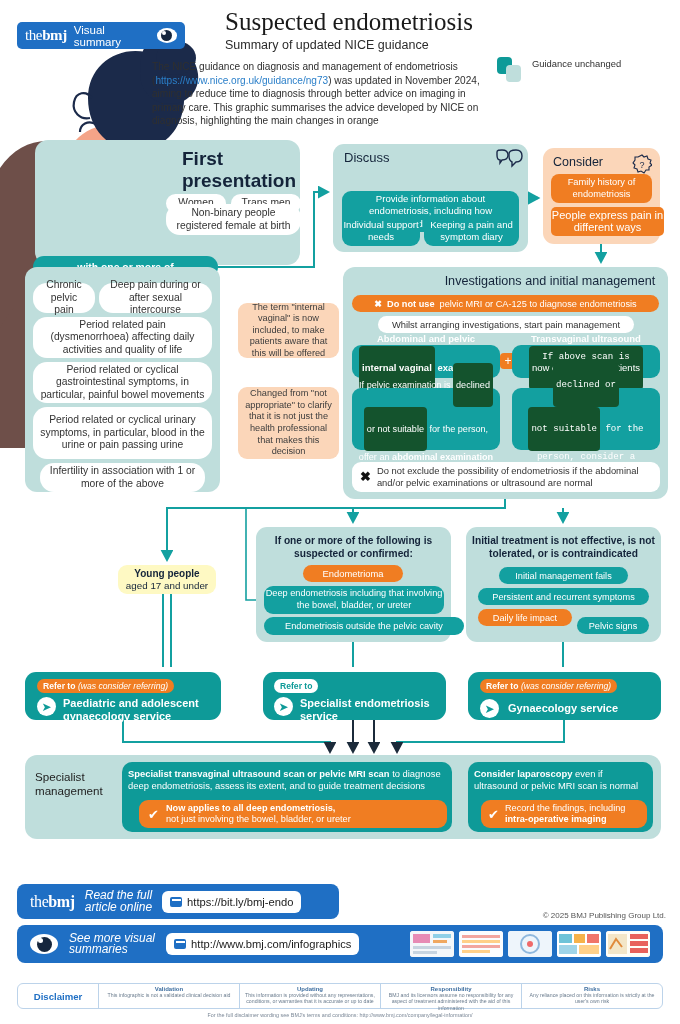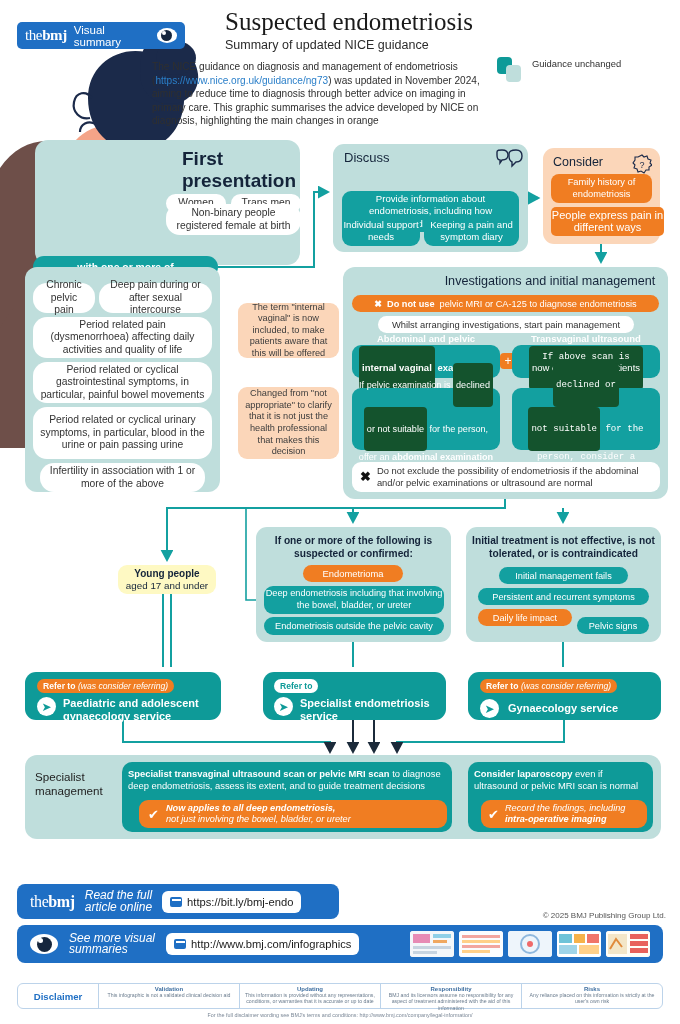--- a/index.html
+++ b/index.html
@@ -149,21 +149,21 @@
         border-radius:9px; font-size:9.8px; line-height:11.8px; color:#14243a; text-align:center;
         display:flex; flex-direction:column; align-items:center; justify-content:center; }
   .young b { font-size:10px; }
 
   .mid-card { position:absolute; left:256px; top:527px; width:195px; height:115px; background:#bfdedc; border-radius:11px; }
   .mid-title { position:absolute; left:256px; top:535px; width:195px; text-align:center; font-size:10.2px; font-weight:bold; color:#14243a; line-height:12.6px; }
   .m1 { position:absolute; left:303px; top:565px; width:100px; height:17px; background:#f07d22; color:#fff;
         border-radius:9px; font-size:9.4px; display:flex; align-items:center; justify-content:center; }
   .m2 { position:absolute; left:264px; top:586px; width:180px; height:28px; background:#13a0a0; color:#fff;
         border-radius:9px; font-size:9.2px; line-height:11.6px; display:flex; align-items:center; justify-content:center; text-align:center; }
-  .m3 { position:absolute; left:264px; top:617px; width:180px; height:18px; background:#13a0a0; color:#fff;
+  .m3 { position:absolute; left:264px; top:617px; width:200px; height:18px; background:#13a0a0; color:#fff;
         border-radius:9px; font-size:9.2px; display:flex; align-items:center; justify-content:center; }
 
   .trt-card { position:absolute; left:466px; top:527px; width:195px; height:115px; background:#bfdedc; border-radius:11px; }
   .trt-title { position:absolute; left:466px; top:535px; width:195px; text-align:center; font-size:10.2px; font-weight:bold; color:#14243a; line-height:12.6px; }
   .t1 { position:absolute; left:499px; top:567px; width:129px; height:17px; background:#13a0a0; color:#fff;
         border-radius:9px; font-size:9.2px; display:flex; align-items:center; justify-content:center; }
   .t2 { position:absolute; left:478px; top:588px; width:171px; height:17px; background:#13a0a0; color:#fff;
         border-radius:9px; font-size:9.2px; display:flex; align-items:center; justify-content:center; }
   .t3 { position:absolute; left:478px; top:609px; width:94px; height:17px; background:#f07d22; color:#fff;
         border-radius:9px; font-size:9.2px; display:flex; align-items:center; justify-content:center; }
@@ -186,21 +186,21 @@
   .refer-label { position:absolute; color:#fff; font-size:11px; font-weight:bold; line-height:13px; }
 
   
   .sm-card { position:absolute; left:25px; top:755px; width:636px; height:84px; background:#bfdedc; border-radius:12px; }
   .sm-label { position:absolute; left:35px; top:770px; width:85px; font-size:11.6px; color:#222; line-height:14px; }
   .sm-main { position:absolute; left:122px; top:762px; width:330px; height:70px; background:#0e9a98; border-radius:10px; }
   .sm-main-txt { position:absolute; left:128px; top:768px; width:318px; font-size:9.4px; line-height:12px; color:#fff; }
   .sm-main-txt b { font-weight:bold; }
   .sm-orange { position:absolute; left:139px; top:800px; width:308px; height:28px; background:#f07d22;
         border-radius:9px; display:flex; align-items:center; gap:7px; padding:0 9px; }
-  .sm-orange-txt { font-size:9.2px; line-height:11.4px; color:#fff;font-style:italic; }
+  .sm-orange-txt { font-size:9.2px; line-height:11.4px; color:#fff; }
   .sm-right { position:absolute; left:468px; top:762px; width:185px; height:70px; background:#0e9a98; border-radius:10px; }
   .sm-right-txt { position:absolute; left:474px; top:768px; width:174px; font-size:9.4px; line-height:12px; color:#fff; }
   .sm-right-orange { position:absolute; left:481px; top:800px; width:166px; height:28px; background:#f07d22;
         border-radius:9px; display:flex; align-items:center; gap:6px; padding:0 7px; }
 
   
   .ft1 { position:absolute; left:17px; top:884px; width:322px; height:35px; background:#1f6fc4; border-radius:8px;
          display:flex; align-items:center; gap:10px; padding:0 13px; }
   .ft-read { color:#fff; font-size:12px; line-height:11.4px;font-style:italic; }
   .ft-url { background:#fff; border-radius:6px; height:22px; display:flex; align-items:center; gap:5px;

